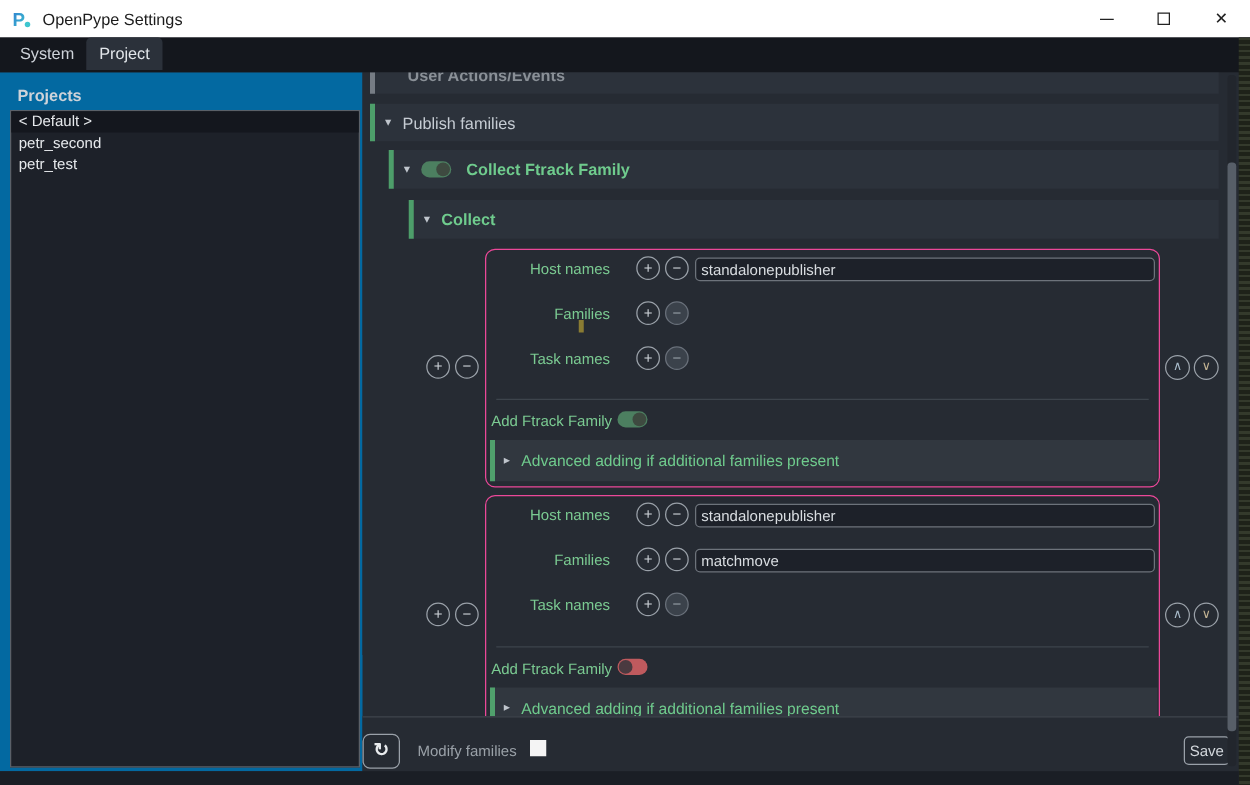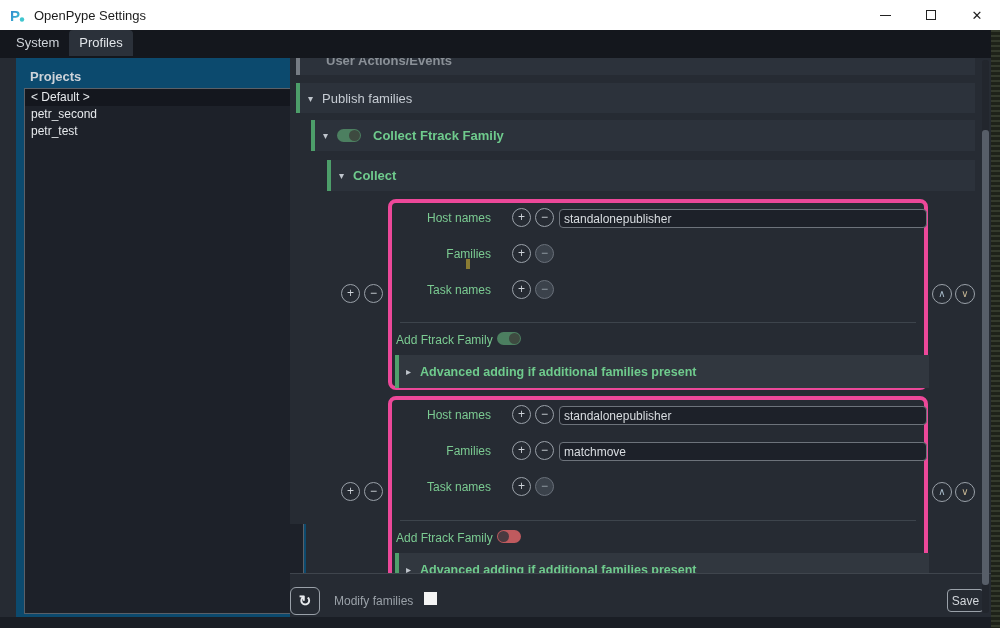--- a/index.html
+++ b/index.html
@@ -18,21 +18,21 @@
   .max-glyph { width:10px; height:10px; border:1px solid #222; display:inline-block; }
   .close-glyph { font-size:13px; color:#222; }
 
   
   .tabstrip { position:absolute; left:0; top:30px; width:1000px; height:28px; background:#14171d;
               display:flex; align-items:flex-start; padding-left:6px; }
   .tab { font-size:13px; color:#ced3d9; padding:5px 10px 6px 10px; }
   .tab.active { background:#2b313a; border-radius:4px 4px 0 0; color:#e2e6ea; }
 
   
-  .sidebar { position:absolute; left:16px; top:58px; width:290px; height:559px; background:#0c4a6e;padding-left:30px; }
+  .sidebar { position:absolute; left:0; top:58px; width:290px; height:559px; background:#0369a1;padding-left:30px; }
   .sidebar-heading { position:absolute; left:14px; top:11px; font-size:13px; font-weight:bold; color:#ced3d9; }
   .project-list { position:absolute; left:8px; top:30px; width:280px; height:526px;
                   background:#1d2129; border:1px solid #5a6068; }
   .project-item { height:17px; line-height:17px; font-size:12px; color:#e6e9ec; padding-left:6px; }
   .project-item.selected { background:#14171e; }
 
   
   .main { position:absolute; left:290px; top:58px; width:701px; height:466px; background:#262b33; }
   .scrollview { position:absolute; left:0; top:0; width:692px; height:515px; overflow:hidden; }
 
@@ -44,35 +44,35 @@
   .sec-title.green { color:#6fcb8d; font-weight:bold; }
 
   .toggle { position:relative; display:inline-block; width:24px; height:13px; border-radius:7px; }
   .toggle .knob { position:absolute; top:1px; width:11px; height:11px; border-radius:50%; }
   .toggle.on  { background:#4c7f60; }
   .toggle.on .knob  { right:1px; background:#3e4a40; }
   .toggle.off { background:#bf5a5e; }
   .toggle.off .knob { left:1px; background:#4a3a40; }
   .toggle.inline { margin-right:12px; }
 
-  .card { position:absolute; border:4px solid #ec4899; border-radius:8px; background:#262b33; }
+  .card { position:absolute; border:1px solid #ec4899; border-radius:8px; background:#262b33; }
   .row-label { position:absolute; left:4px; width:95px; text-align:right; font-size:12px; color:#7bcb92; }
   .circle-btn { position:absolute; width:19px; height:19px; border-radius:50%;
                 border:1px solid #9aa1a9; color:#cdd2d8; font-size:12px; line-height:17px;
                 text-align:center; background:transparent; }
   .circle-btn.disabled { background:#3b424b; border-color:#69707a; color:#98a0a8; }
   .text-input { position:absolute; height:19px; background:#1d2129; border:1px solid #6d737b;
                 border-radius:4px; color:#d9dde1; font-size:12px; padding:0 4px;
                 font-family:"Liberation Sans","DejaVu Sans",sans-serif; }
   .card-divider { position:absolute; left:8px; right:8px; height:1px; background:#3d444c; }
   .add-label { position:absolute; left:4px; font-size:12px; color:#7bcb92; }
   .advanced { position:absolute; height:33px; background:#31373f; border-left:4px solid #50a06c;
               display:flex; align-items:center; }
   .advanced .caret { margin:0 9px 0 7px; }
-  .advanced .adv-title { font-size:12.5px; font-weight:bold; color:#6fcb8d; }
+  .advanced .adv-title { font-size:12.5px; font-weight:normal; color:#6fcb8d; }
 
   .pair { position:absolute; display:flex; gap:4px; }
   .chev-btn { width:20px; height:20px; border-radius:50%; border:1px solid #9aa1a9;
               font-size:10px; line-height:18px; text-align:center; background:transparent; }
   .chev-btn.up { color:#a9bccb; }
   .chev-btn.down { color:#c4b493; }
 
   
   .footer { position:absolute; left:0; top:515px; width:701px; height:44px; background:#262b33;
             border-top:1px solid #3f454d; }
@@ -116,21 +116,21 @@
           <span class="max-glyph"></span>
         </div>
       <div class="win-btn">
           <span class="close-glyph">✕</span>
         </div>
     </div>
   </div>
 
   <div class="tabstrip">
     <div class="tab">System</div>
-    <div class="tab active">Profiles</div>
+    <div class="tab active">Project</div>
   </div>
 
   <div class="sidebar">
     <div class="sidebar-heading">Projects</div>
     <div class="project-list">
       <div class="project-item selected">&lt; Default &gt;</div>
       <div class="project-item">petr_second</div>
       <div class="project-item">petr_test</div>
     </div>
   </div>

